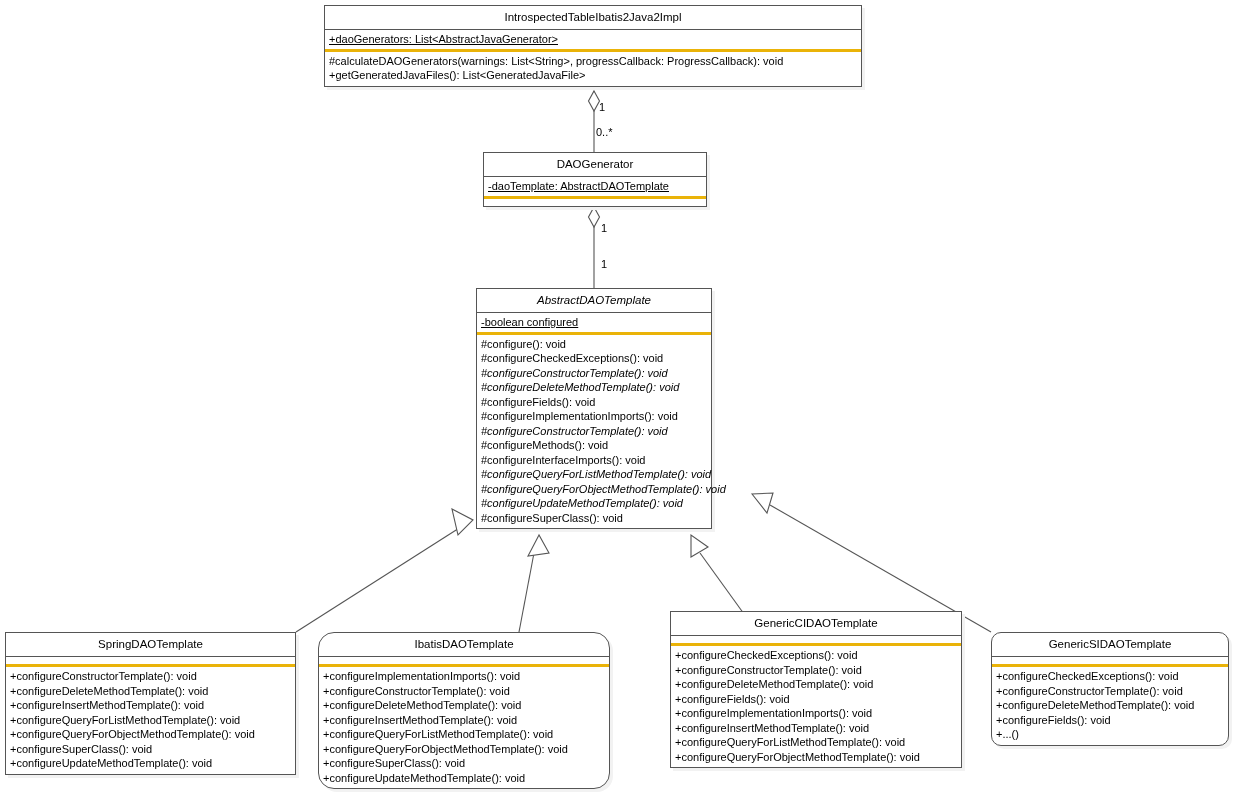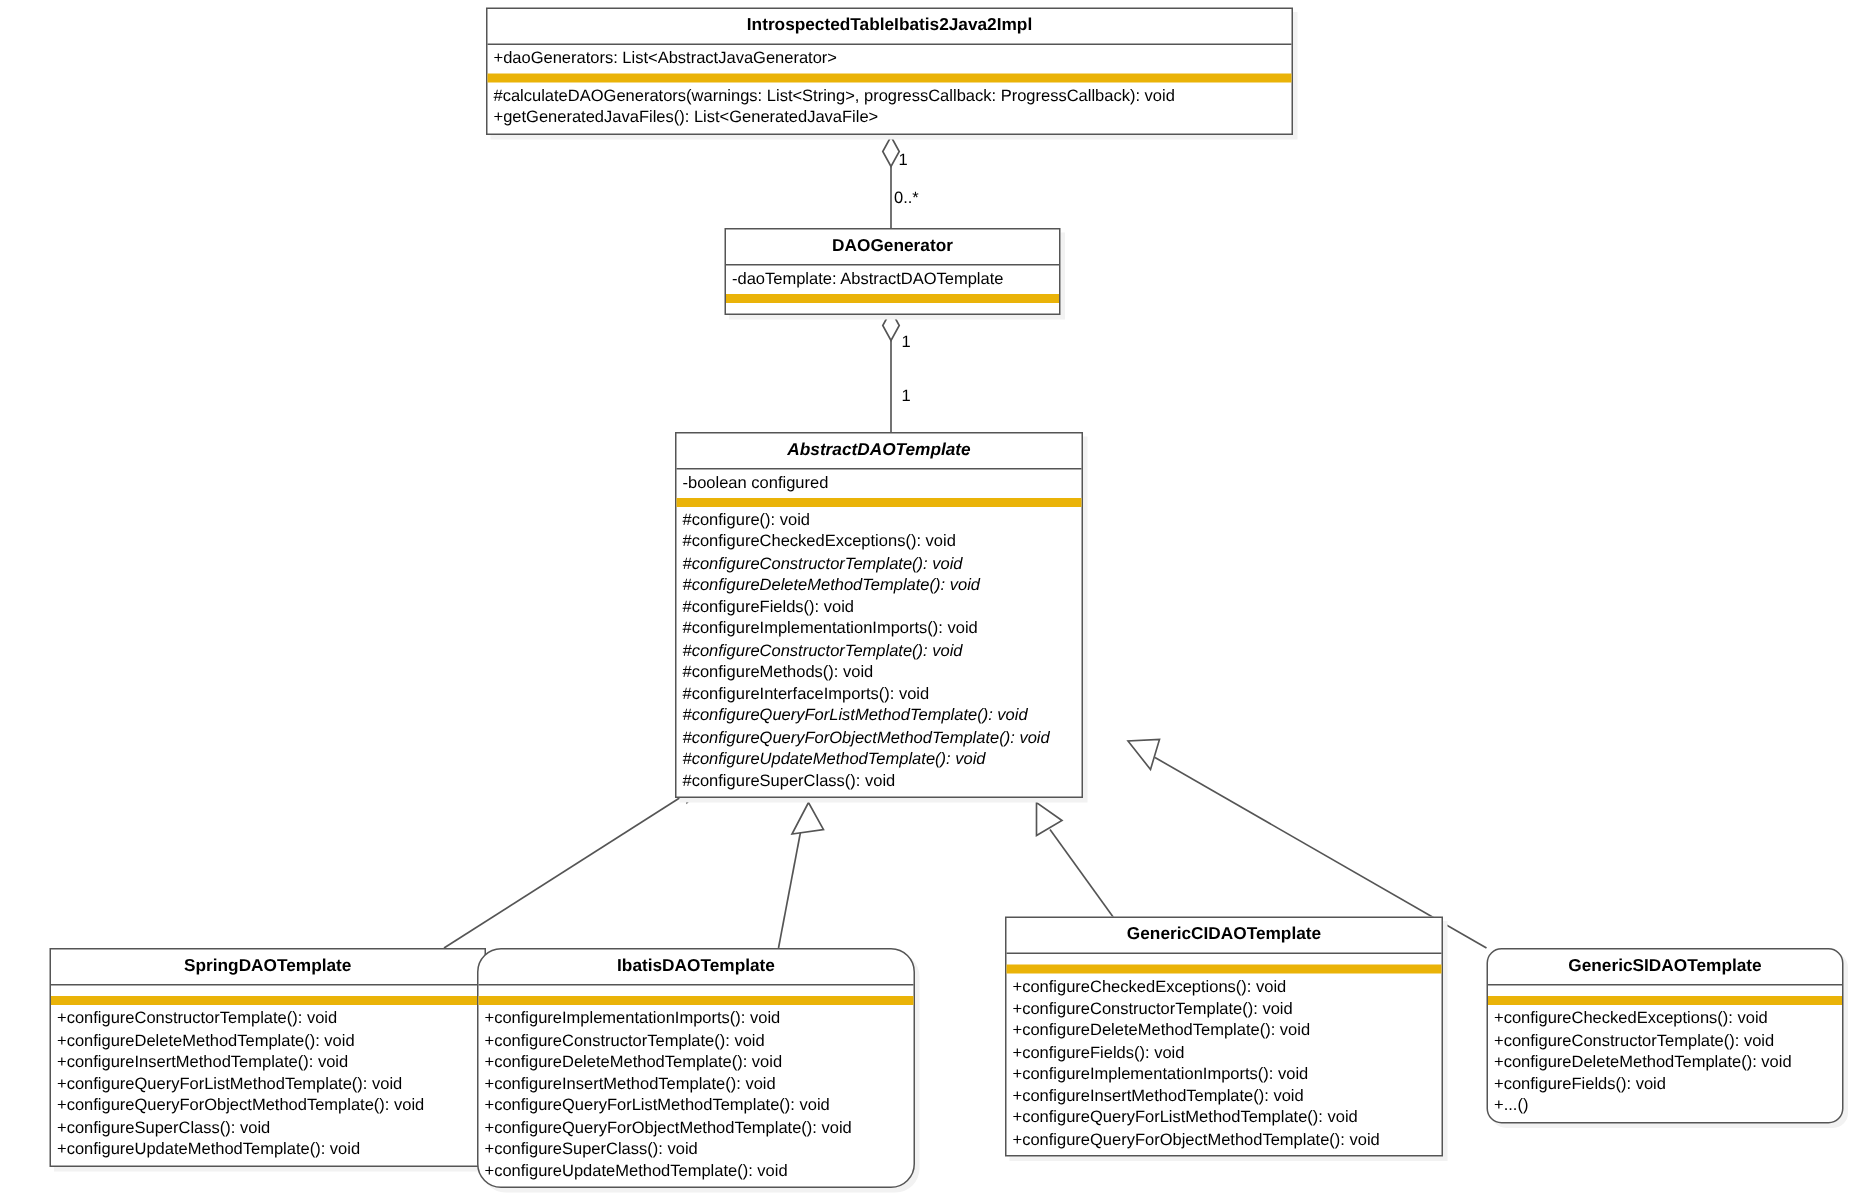--- a/index.html
+++ b/index.html
@@ -26,37 +26,38 @@
   .uml-class {
     position: absolute;
     box-sizing: border-box;
     background: #ffffff;
     border: 1px solid #555555;
     box-shadow: 3px 3px 0 0 #f2f2f2;
     z-index: 2;
   }
   .uml-name {
     text-align: center;
-    font-weight: bold;
+    font-weight: normal;
     font-size: 11.5px;
     color: #000;
     padding: 5px 6px 5px 6px;
     border-bottom: 1px solid #555555;
     line-height: 13px;
   }
   .uml-name.abstract {
     font-style: italic;
   }
   .uml-attrs {
-    border-bottom: 6px solid #eab308;
+    border-bottom: 3px solid #eab308;
     padding: 2px 4px 2px 4px;
     font-size: 11px;
     line-height: 14.5px;
     color: #000;
     min-height: 8px;
+    text-decoration: underline;
   }
   .uml-attrs.empty {
     padding: 0;
     min-height: 7px;
   }
   .uml-ops {
     padding: 2px 4px 3px 4px;
     font-size: 11px;
     line-height: 14.5px;
     color: #000;
@@ -138,21 +139,21 @@
   </div>
 
   <div class="uml-class" id="cls-daogenerator" style="left:483px; top:152px; width:224px;">
     <div class="uml-name">DAOGenerator</div>
     <div class="uml-attrs">
         <div class="member">-daoTemplate: AbstractDAOTemplate</div>
       </div>
     <div class="uml-ops empty"></div>
   </div>
 
-  <div class="uml-class" id="cls-abstracttemplate" style="left:450px; top:288px; width:272px;">
+  <div class="uml-class" id="cls-abstracttemplate" style="left:476px; top:288px; width:236px;">
     <div class="uml-name abstract">AbstractDAOTemplate</div>
     <div class="uml-attrs">
         <div class="member">-boolean configured</div>
       </div>
     <div class="uml-ops">
         <div class="member">#configure(): void</div>
         <div class="member">#configureCheckedExceptions(): void</div>
         <div class="member abstract">#configureConstructorTemplate(): void</div>
         <div class="member abstract">#configureDeleteMethodTemplate(): void</div>
         <div class="member">#configureFields(): void</div>
@@ -160,21 +161,21 @@
         <div class="member abstract">#configureConstructorTemplate(): void</div>
         <div class="member">#configureMethods(): void</div>
         <div class="member">#configureInterfaceImports(): void</div>
         <div class="member abstract">#configureQueryForListMethodTemplate(): void</div>
         <div class="member abstract">#configureQueryForObjectMethodTemplate(): void</div>
         <div class="member abstract">#configureUpdateMethodTemplate(): void</div>
         <div class="member">#configureSuperClass(): void</div>
       </div>
   </div>
 
-  <div class="uml-class" id="cls-spring" style="left:5px; top:632px; width:291px;margin-left:28px;">
+  <div class="uml-class" id="cls-spring" style="left:5px; top:632px; width:291px;">
     <div class="uml-name">SpringDAOTemplate</div>
     <div class="uml-attrs empty"></div>
     <div class="uml-ops">
         <div class="member">+configureConstructorTemplate(): void</div>
         <div class="member">+configureDeleteMethodTemplate(): void</div>
         <div class="member">+configureInsertMethodTemplate(): void</div>
         <div class="member">+configureQueryForListMethodTemplate(): void</div>
         <div class="member">+configureQueryForObjectMethodTemplate(): void</div>
         <div class="member">+configureSuperClass(): void</div>
         <div class="member">+configureUpdateMethodTemplate(): void</div>

